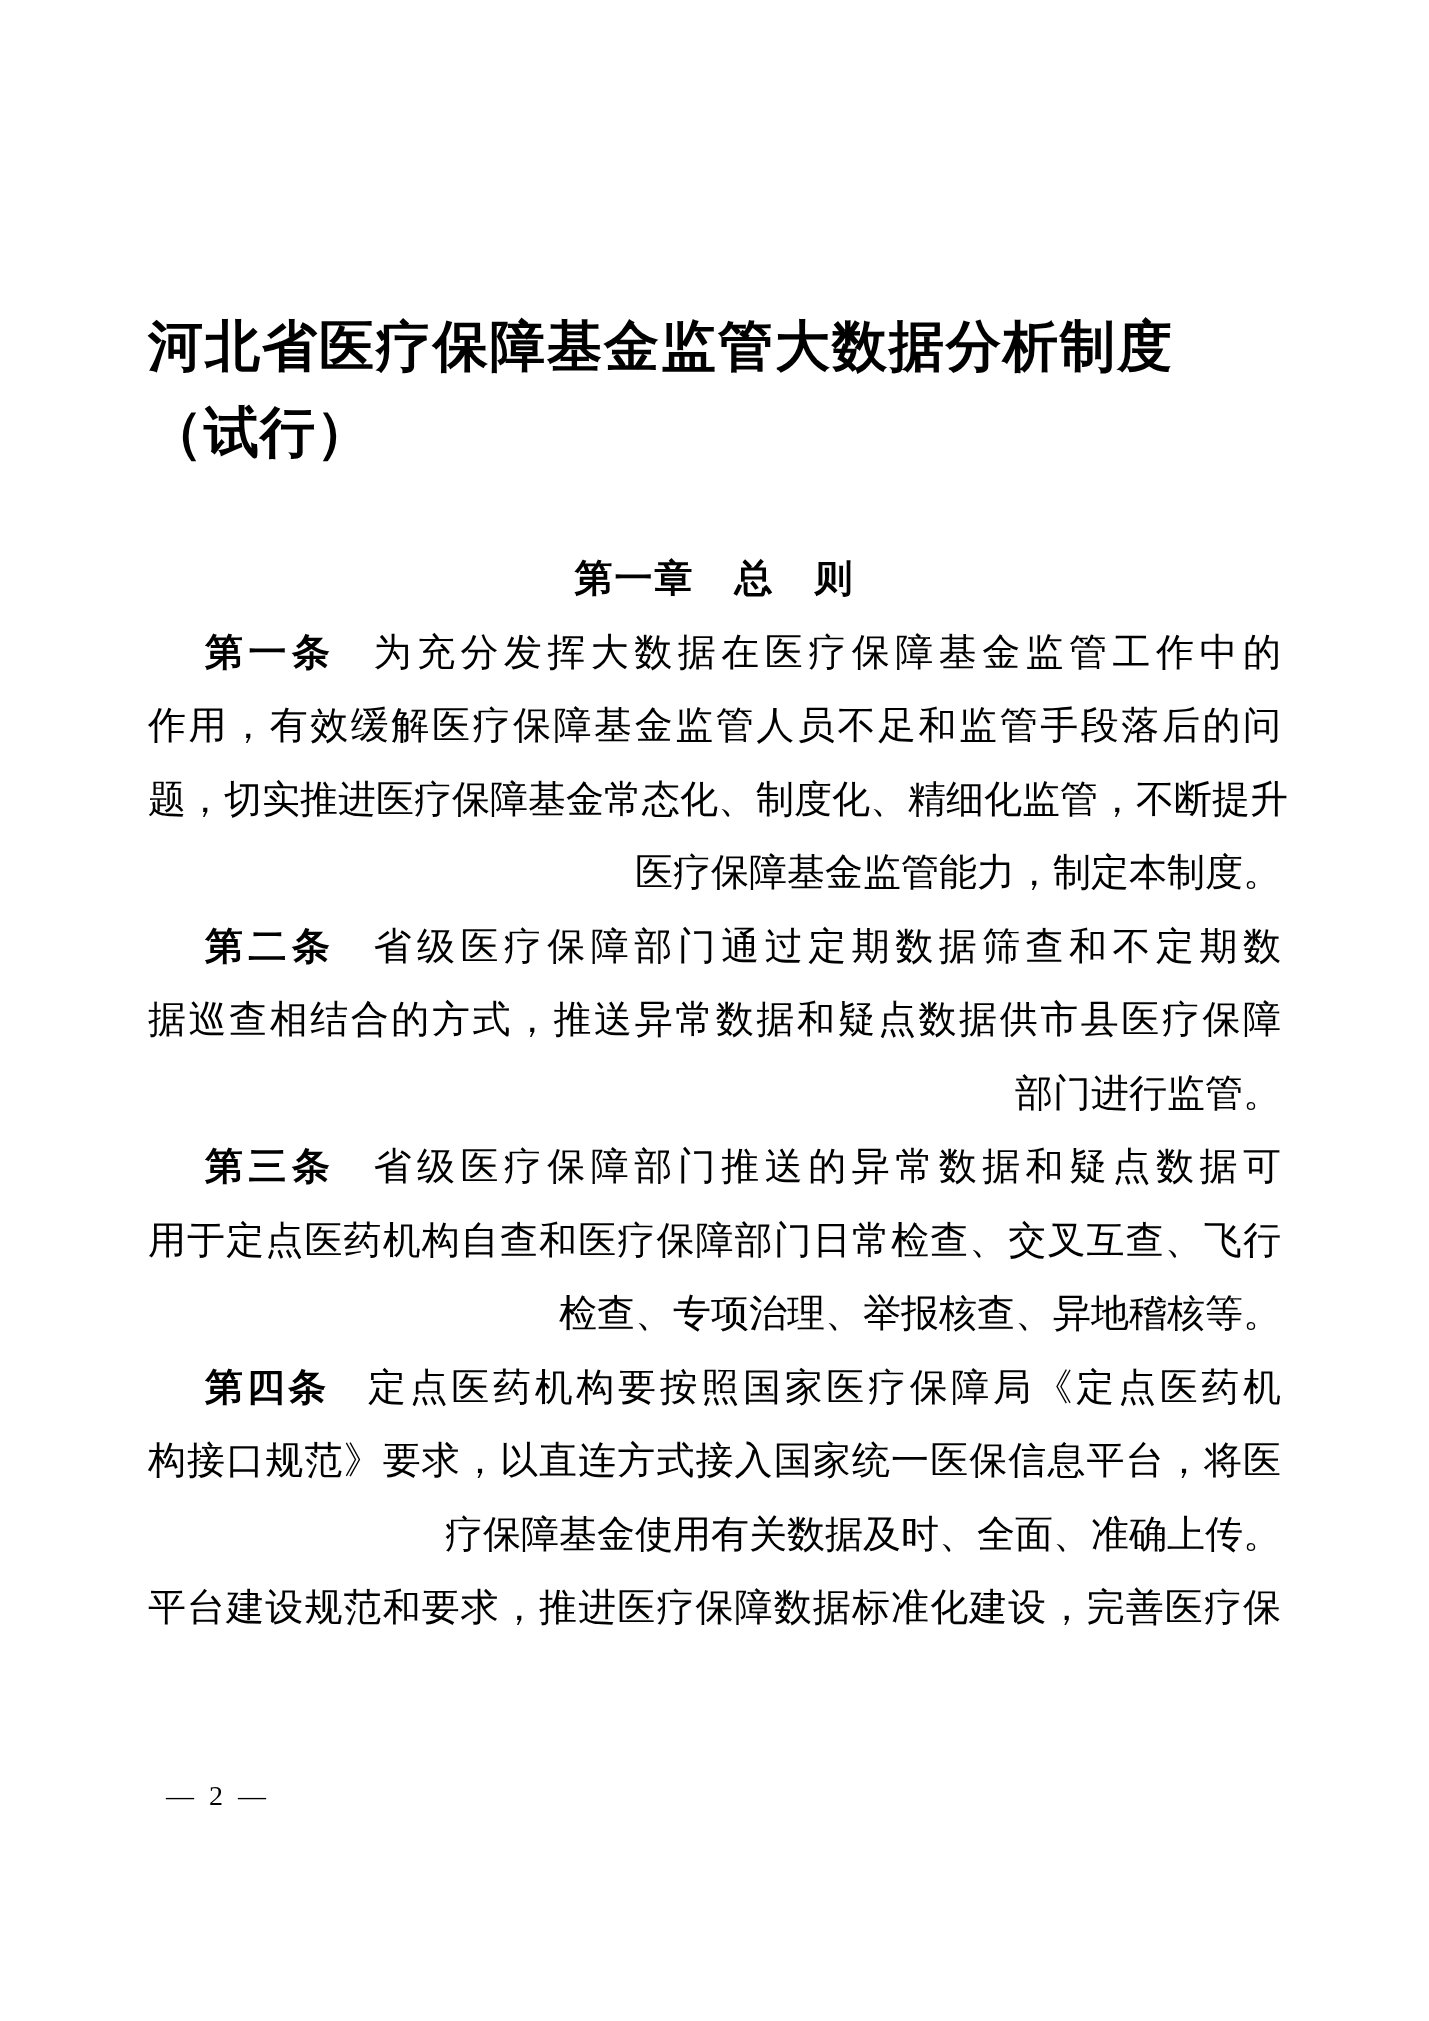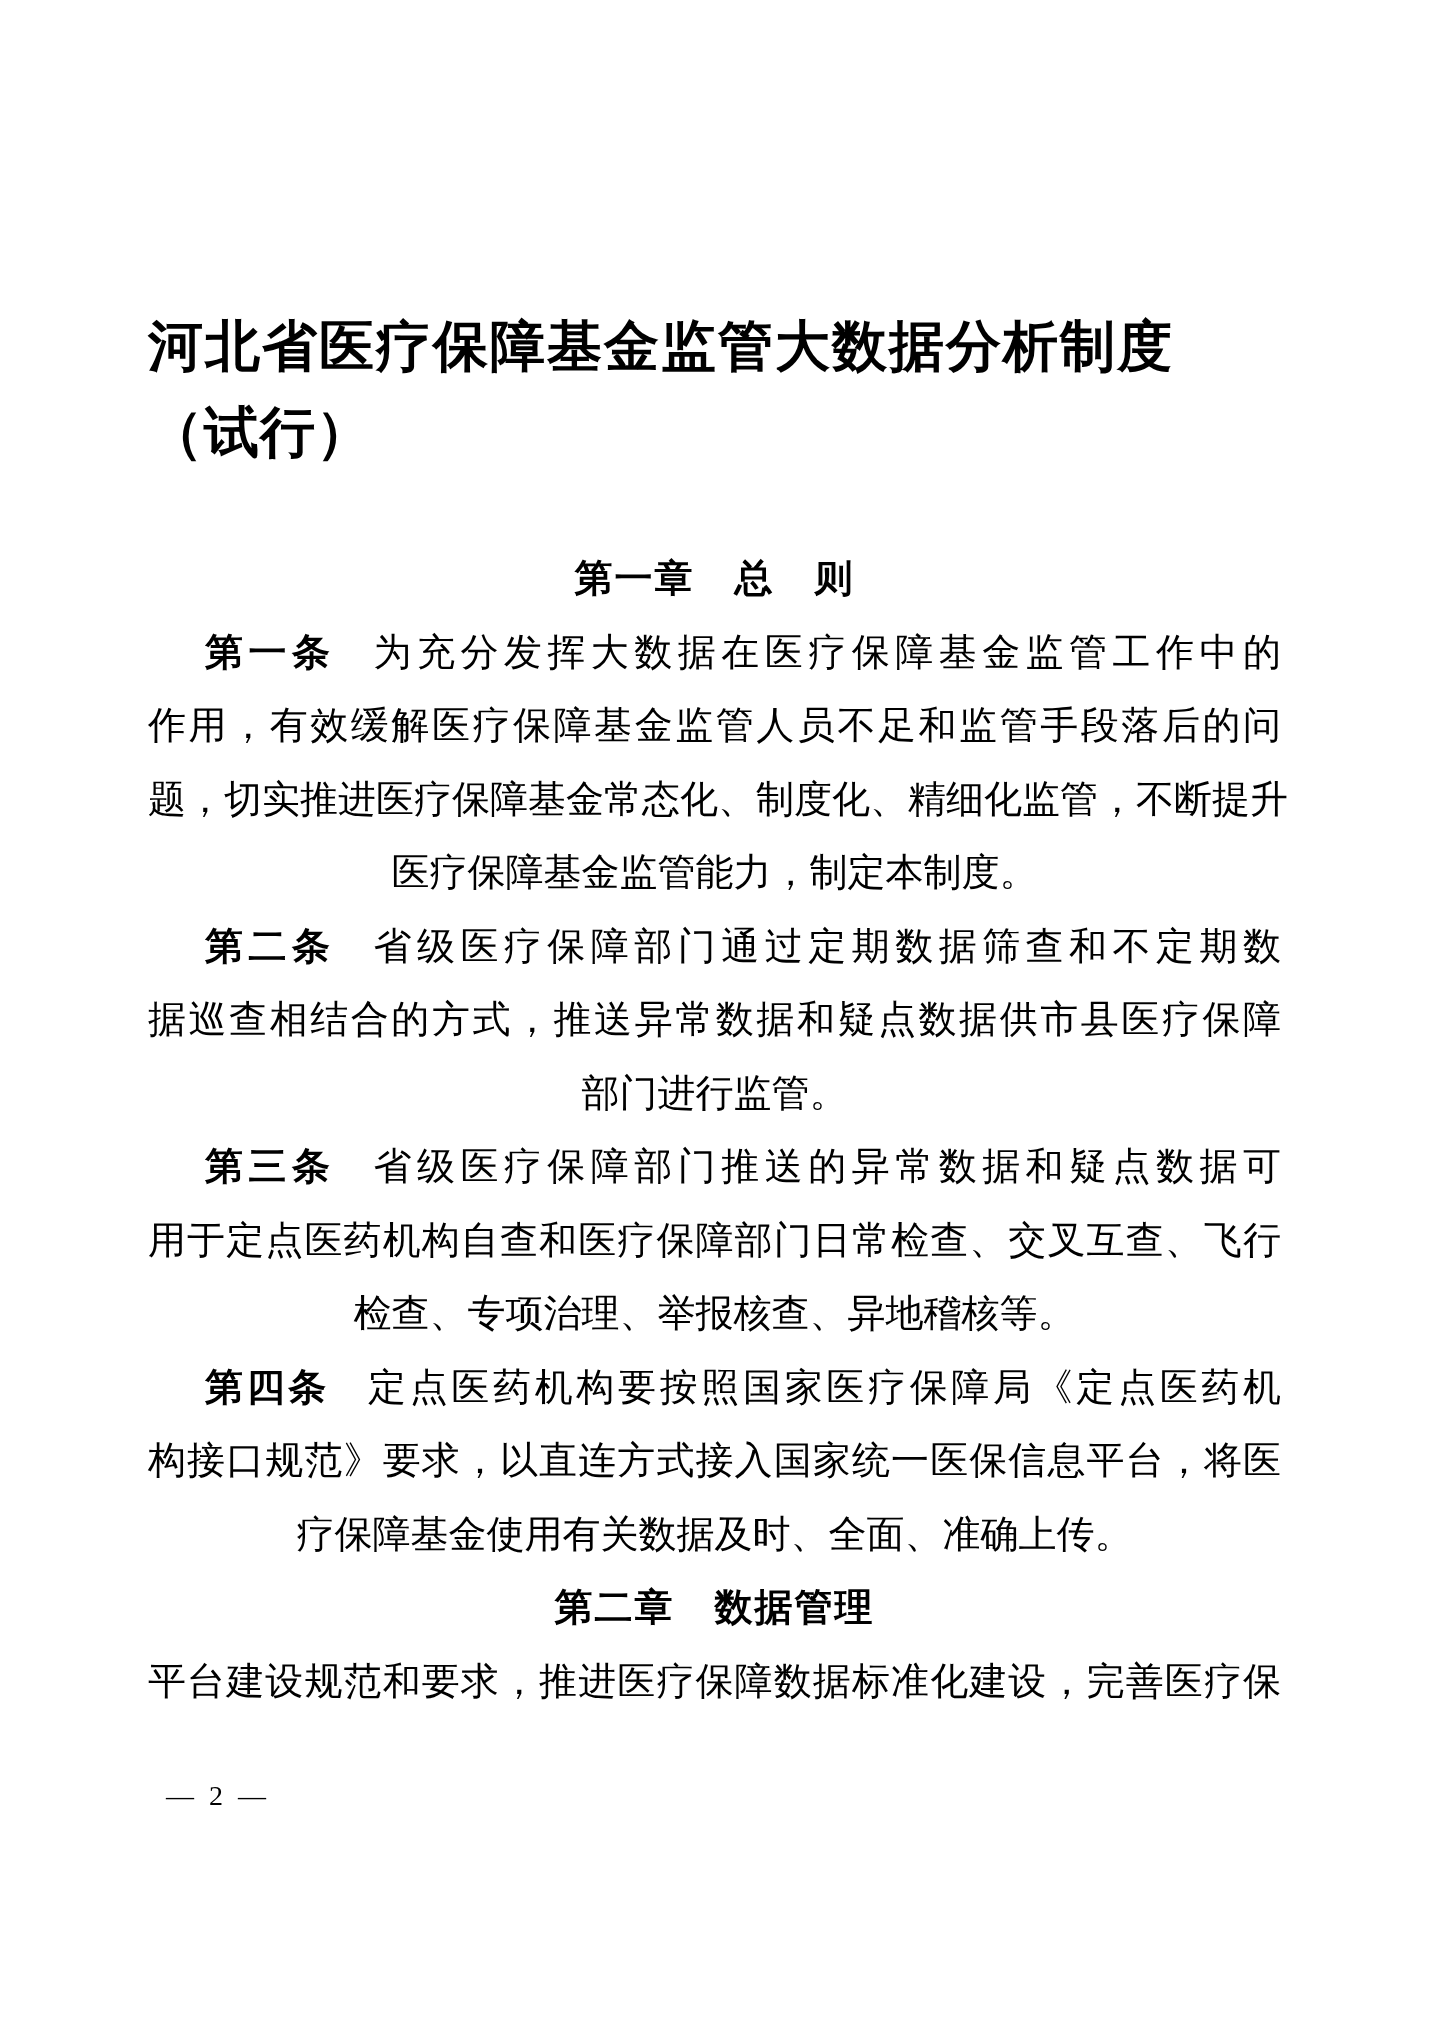--- a/index.html
+++ b/index.html
@@ -53,21 +53,21 @@
   .line.first {
     padding-left: 57px;
     text-align: justify;
     text-align-last: justify;
   }
   .line.full {
     text-align: justify;
     text-align-last: justify;
   }
   .line.last {
-    text-align: center;
+    text-align: right;
   }
   .lead {
     font-weight: 700;
     font-family: "Liberation Sans", "DejaVu Sans", sans-serif;
     margin-right: 38px;
   }
   .page-footer {
     position: absolute;
     left: 166px;
     top: 1780px;
@@ -91,18 +91,17 @@
       <div class="line last">医疗保障基金监管能力，制定本制度。</div>
       <div class="line first"><span class="lead">第二条</span>省级医疗保障部门通过定期数据筛查和不定期数</div>
       <div class="line full">据巡查相结合的方式，推送异常数据和疑点数据供市县医疗保障</div>
       <div class="line last">部门进行监管。</div>
       <div class="line first"><span class="lead">第三条</span>省级医疗保障部门推送的异常数据和疑点数据可</div>
       <div class="line full">用于定点医药机构自查和医疗保障部门日常检查、交叉互查、飞行</div>
       <div class="line last">检查、专项治理、举报核查、异地稽核等。</div>
       <div class="line first"><span class="lead">第四条</span>定点医药机构要按照国家医疗保障局《定点医药机</div>
       <div class="line full">构接口规范》要求，以直连方式接入国家统一医保信息平台，将医</div>
       <div class="line last">疗保障基金使用有关数据及时、全面、准确上传。</div>
-      <div class="line chapter">第二章　数据管理</div>
       <div class="line full">平台建设规范和要求，推进医疗保障数据标准化建设，完善医疗保</div>
     </div>
 
   <div class="page-footer">— 2 —</div>
 </div>
 
 </body></html>

